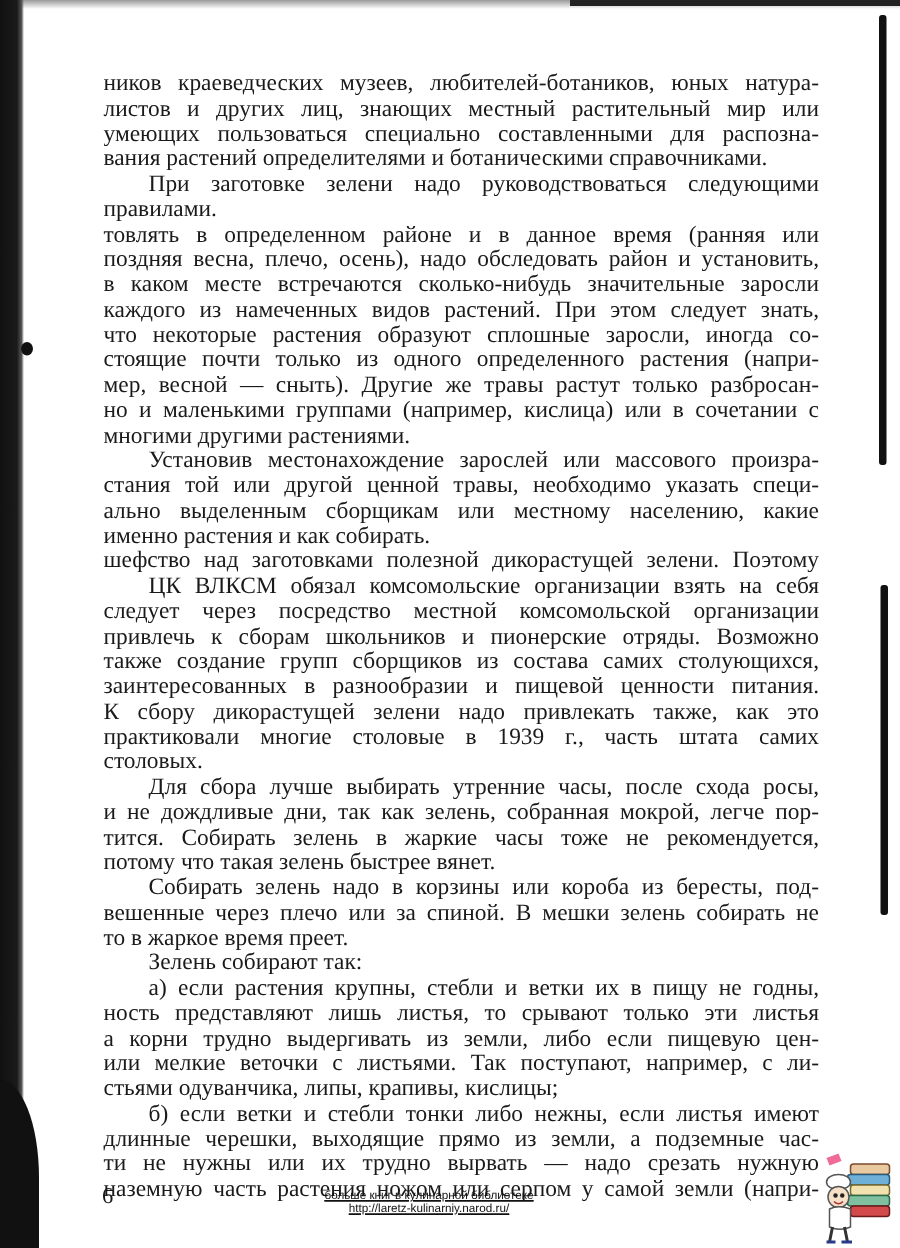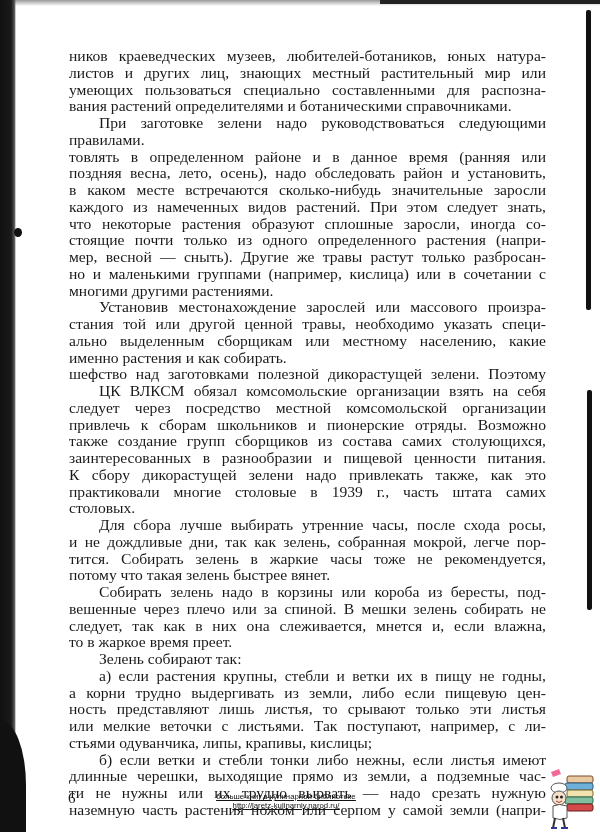--- a/index.html
+++ b/index.html
@@ -77,21 +77,21 @@
       <span class="line">листов и других лиц, знающих местный растительный мир или</span>
       <span class="line">умеющих пользоваться специально составленными для распозна-</span>
       <span class="line last">вания растений определителями и ботаническими справочниками.</span>
     </div>
     <div class="para">
       <span class="line first">При заготовке зелени надо руководствоваться следующими</span>
       <span class="line last">правилами.</span>
     </div>
     <div class="para">
       <span class="line">товлять в определенном районе и в данное время (ранняя или</span>
-      <span class="line">поздняя весна, лето, осень), надо обследовать район и установить,</span>
+      <span class="line">поздняя весна, плечо, осень), надо обследовать район и установить,</span>
       <span class="line">в каком месте встречаются сколько-нибудь значительные заросли</span>
       <span class="line">каждого из намеченных видов растений. При этом следует знать,</span>
       <span class="line">что некоторые растения образуют сплошные заросли, иногда со-</span>
       <span class="line">стоящие почти только из одного определенного растения (напри-</span>
       <span class="line">мер, весной — сныть). Другие же травы растут только разбросан-</span>
       <span class="line">но и маленькими группами (например, кислица) или в сочетании с</span>
       <span class="line last">многими другими растениями.</span>
     </div>
     <div class="para">
       <span class="line first">Установив местонахождение зарослей или массового произра-</span>
@@ -112,30 +112,29 @@
     </div>
     <div class="para">
       <span class="line first">Для сбора лучше выбирать утренние часы, после схода росы,</span>
       <span class="line">и не дождливые дни, так как зелень, собранная мокрой, легче пор-</span>
       <span class="line">тится. Собирать зелень в жаркие часы тоже не рекомендуется,</span>
       <span class="line last">потому что такая зелень быстрее вянет.</span>
     </div>
     <div class="para">
       <span class="line first">Собирать зелень надо в корзины или короба из бересты, под-</span>
       <span class="line">вешенные через плечо или за спиной. В мешки зелень собирать не</span>
-      <span class="line">следует, так как в них она слеживается, мнется и, если влажна,</span>
       <span class="line last">то в жаркое время преет.</span>
     </div>
     <div class="para">
       <span class="line first last">Зелень собирают так:</span>
     </div>
     <div class="para">
       <span class="line first">а) если растения крупны, стебли и ветки их в пищу не годны,</span>
+      <span class="line">ность представляют лишь листья, то срывают только эти листья</span>
       <span class="line">а корни трудно выдергивать из земли, либо если пищевую цен-</span>
-      <span class="line">ность представляют лишь листья, то срывают только эти листья</span>
       <span class="line">или мелкие веточки с листьями. Так поступают, например, с ли-</span>
       <span class="line last">стьями одуванчика, липы, крапивы, кислицы;</span>
     </div>
     <div class="para">
       <span class="line first">б) если ветки и стебли тонки либо нежны, если листья имеют</span>
       <span class="line">длинные черешки, выходящие прямо из земли, а подземные час-</span>
       <span class="line">ти не нужны или их трудно вырвать — надо срезать нужную</span>
       <span class="line">наземную часть растения ножом или серпом у самой земли (напри-</span>
     </div>
   </div>

